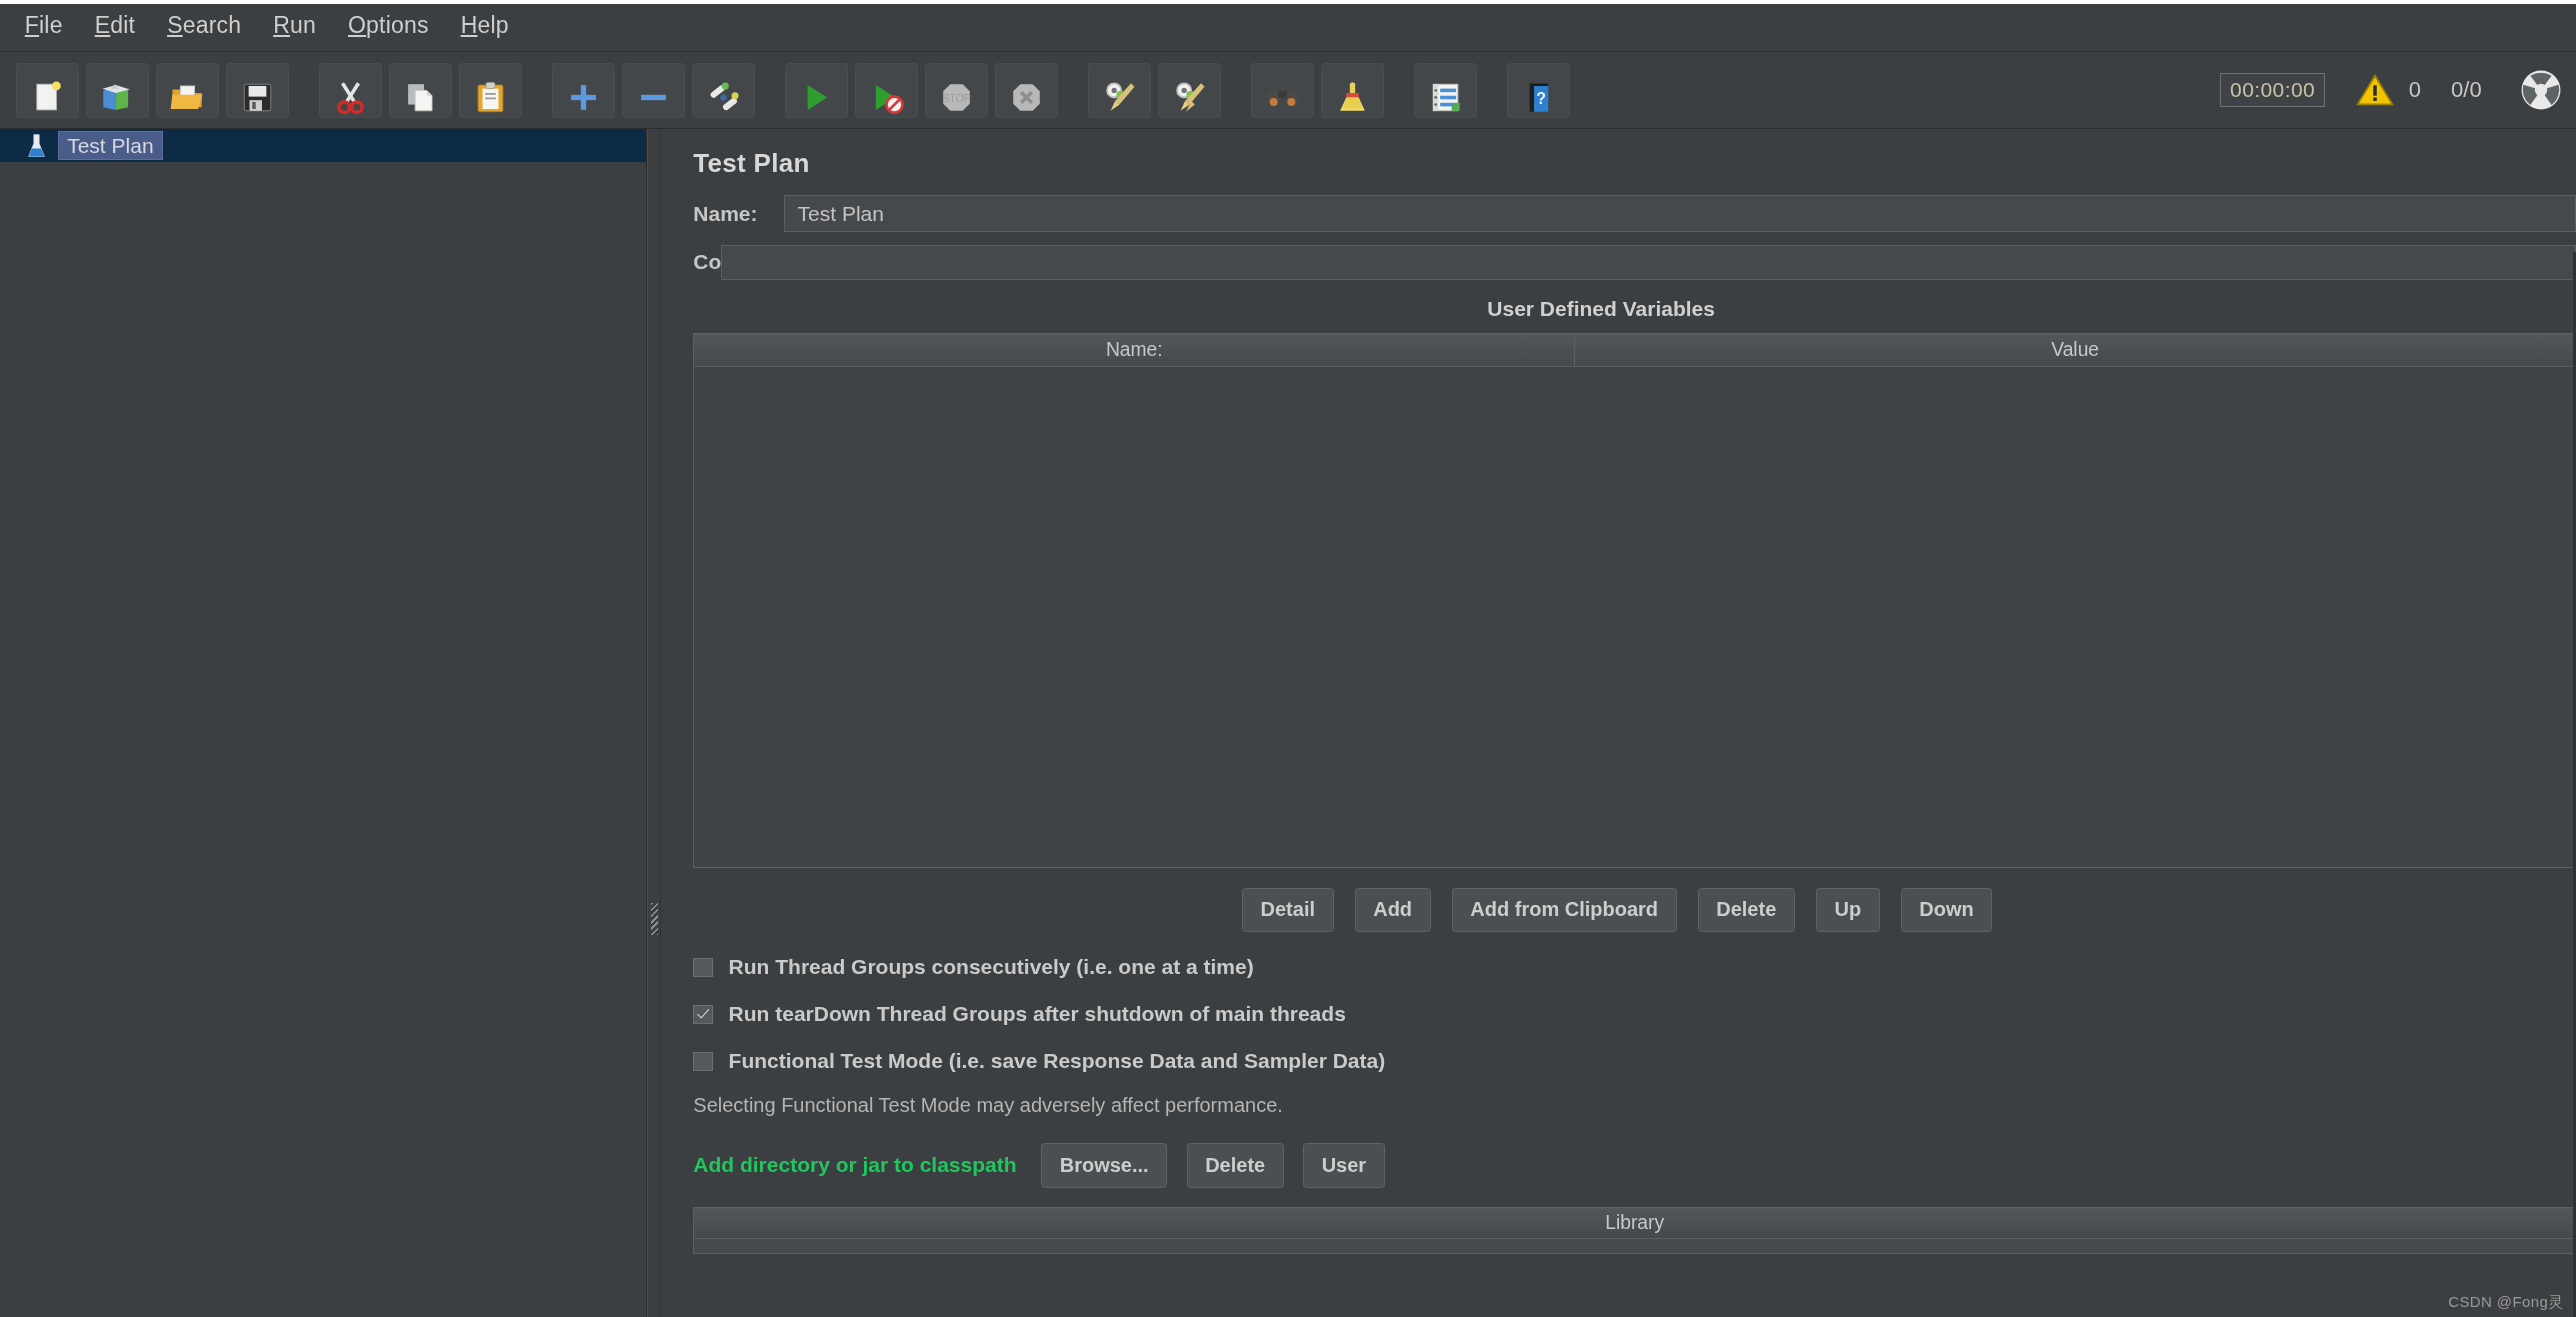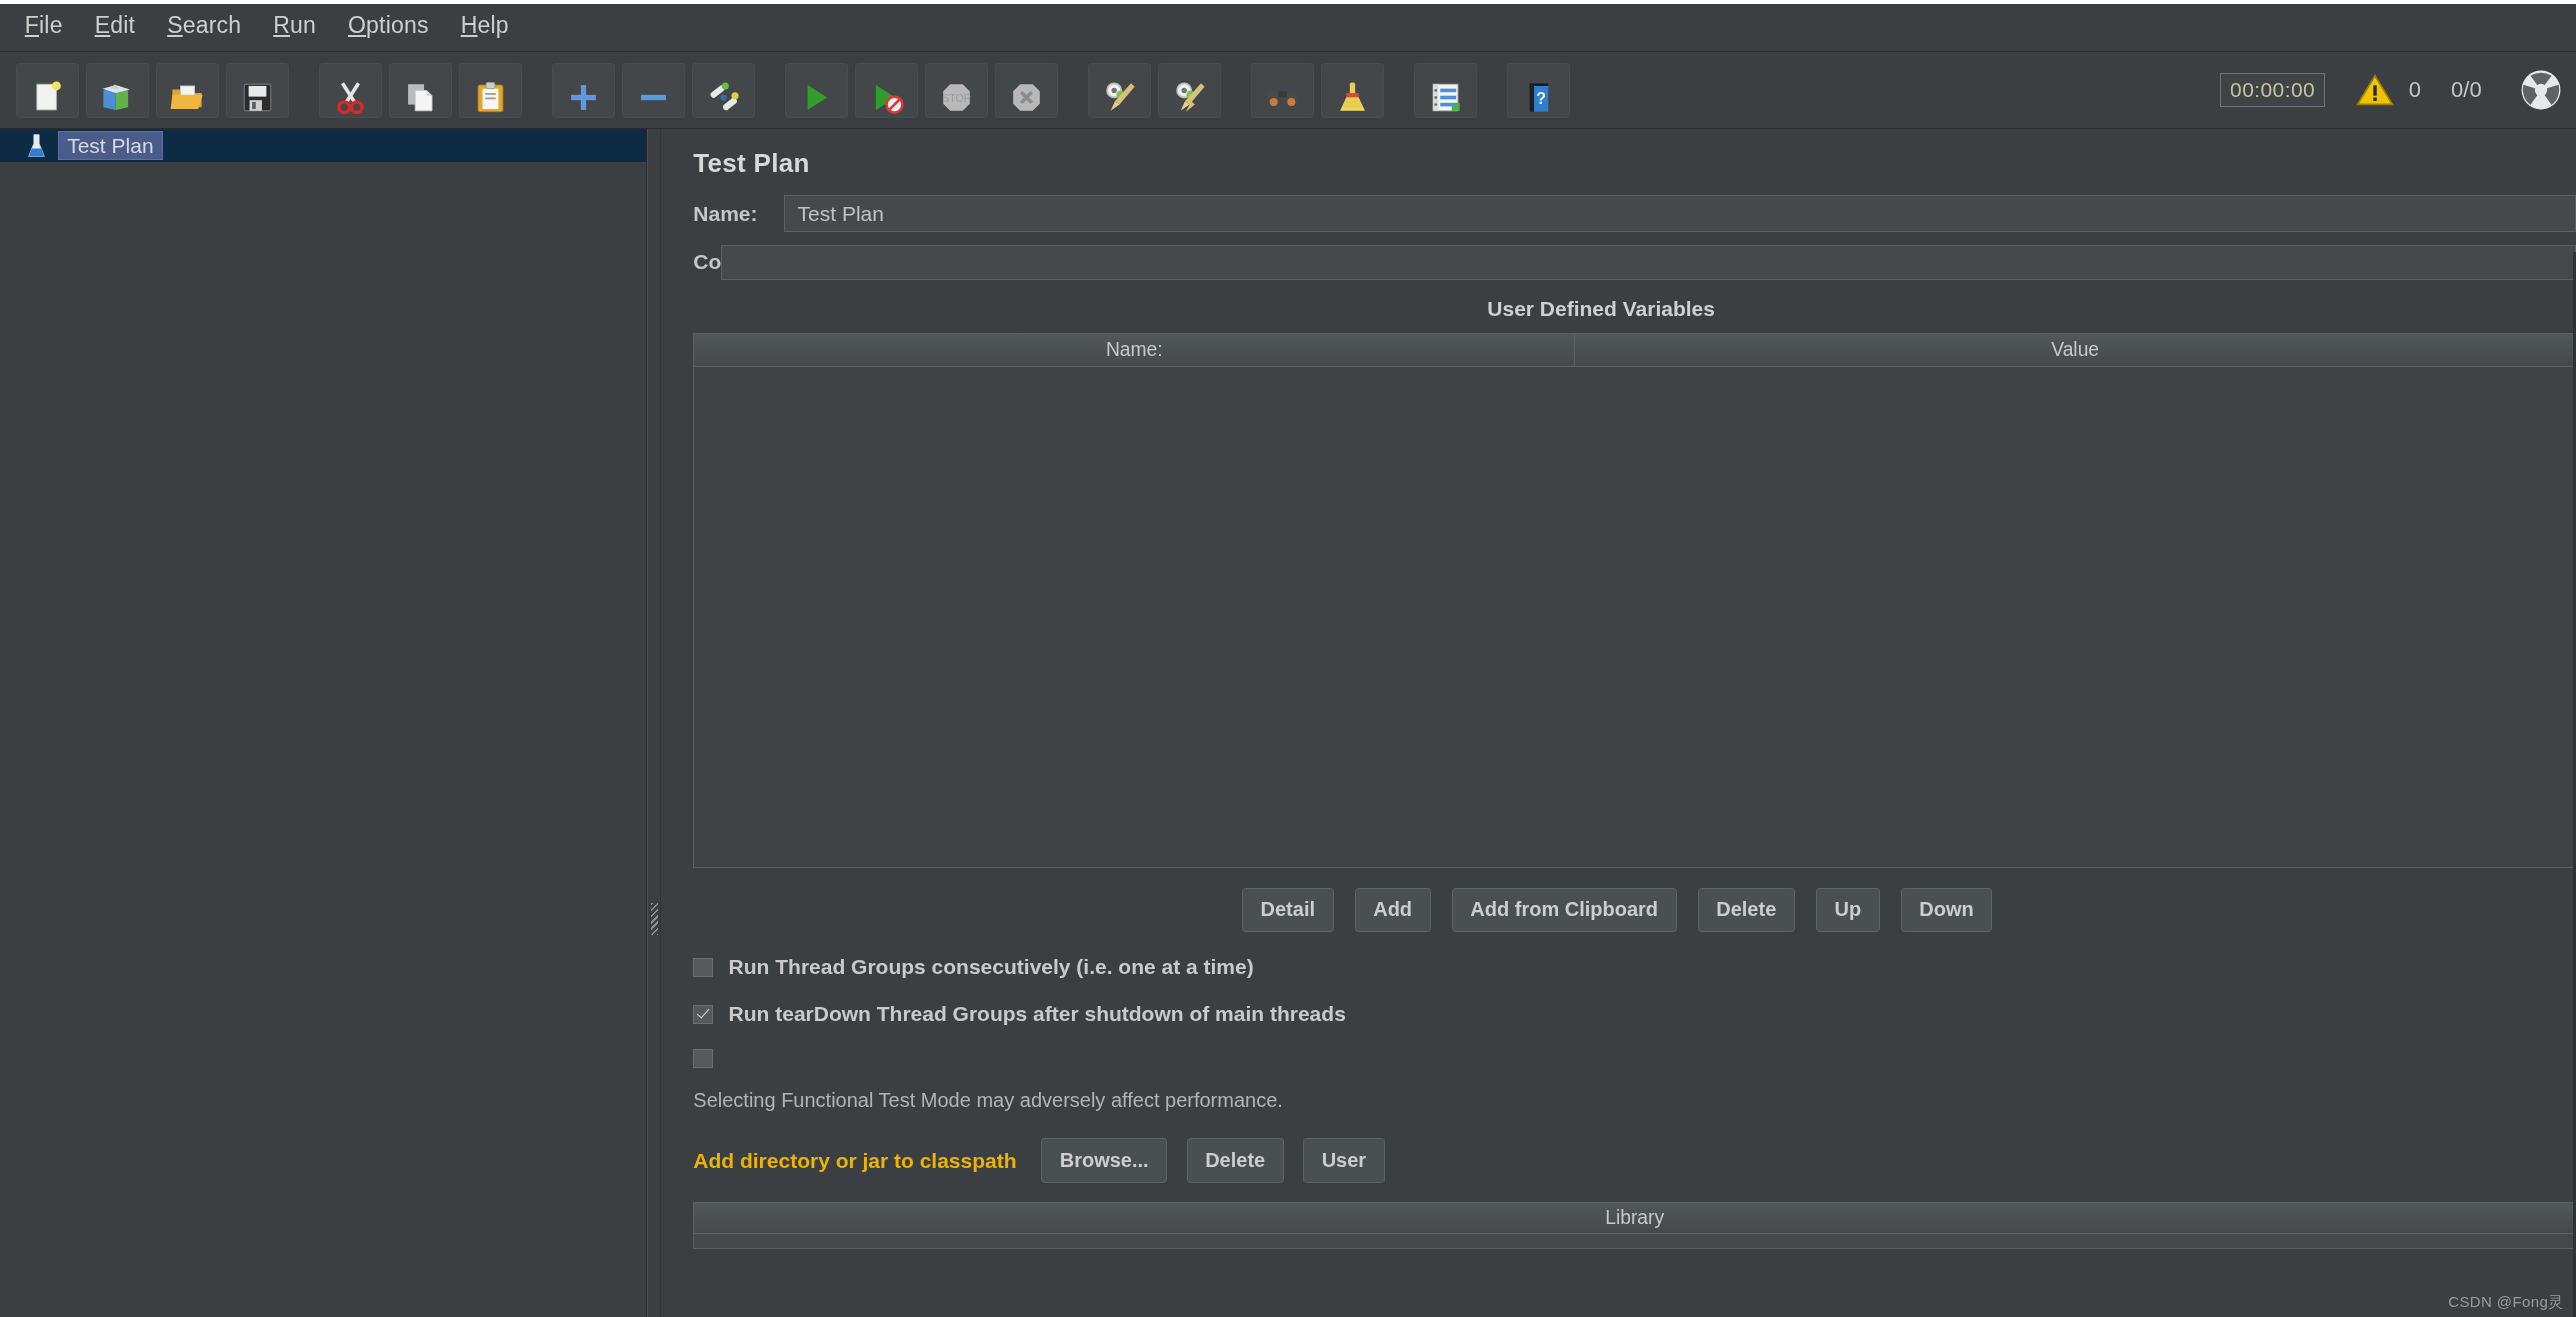--- a/index.html
+++ b/index.html
@@ -297,21 +297,21 @@
   .classpath-row {
     display: flex;
     align-items: center;
     padding-left: 32px;
     margin-top: 26px;
     gap: 19.3px;
   }
   .classpath-label {
     font-size: 21px;
     font-weight: bold;
-    color: #eab308;
+    color: #22c55e;
     margin-right: 5.3px;
   }
   .lib-table {
     margin: 19.3px 0 0 32px;
     border: 0.9px solid #5b6063;
     background: #45494b;
     height: 47px;
     box-sizing: border-box;
   }
   .lib-head {
@@ -631,20 +631,21 @@
         <span class="check-label">Run Thread Groups consecutively (i.e. one at a time)</span>
       </div>
 
       <div class="check-row">
         <span class="checkbox checked"></span>
         <span class="check-label">Run tearDown Thread Groups after shutdown of main threads</span>
       </div>
 
       <div class="check-row">
         <span class="checkbox"></span>
+        <span class="check-label">Functional Test Mode (i.e. save Response Data and Sampler Data)</span>
       </div>
 
       <div class="hint-text">Selecting Functional Test Mode may adversely affect performance.</div>
 
       <div class="classpath-row">
         <span class="classpath-label">Add directory or jar to classpath</span>
         <div class="btn">Browse...</div>
         <div class="btn">Delete</div>
         <div class="btn">User</div>
       </div>

